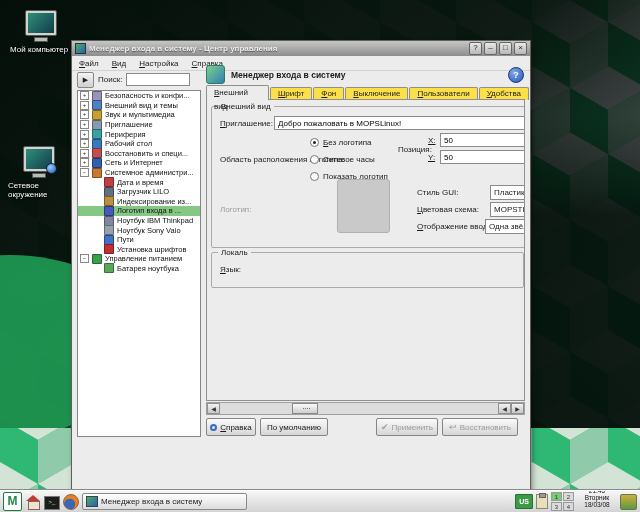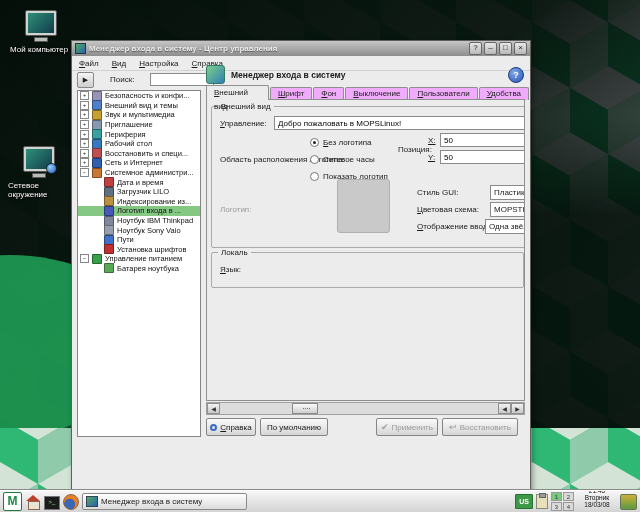--- a/index.html
+++ b/index.html
@@ -29,21 +29,21 @@
   .tb-btns{display:flex;gap:2px}
   .wbtn{width:11px;height:11px;background:linear-gradient(#e8e8e8,#b8b8b8);border:1px solid #666;
         font-size:8px;line-height:9px;text-align:center;color:#222;border-radius:2px}
   .wbtn-help::before{content:"?"} .wbtn-min::before{content:"–"}
   .wbtn-max::before{content:"□"} .wbtn-close::before{content:"×"}
   .menubar{position:absolute;left:0;top:15px;width:100%;height:15px;display:flex;gap:13px;
            align-items:center;padding:0 7px;box-sizing:border-box;border-bottom:1px solid #d2d2d2}
   .menu-item{display:inline-block}
   .u1::first-letter{text-decoration:underline}
   
-  .search-row{position:absolute;left:5px;top:31px;height:15px;display:flex;align-items:center;gap:16px}
+  .search-row{position:absolute;left:5px;top:31px;height:15px;display:flex;align-items:center;gap:4px}
   .tool-btn{width:15px;height:14px;background:linear-gradient(#f4f4f4,#cfcfcf);border:1px solid #888;
             border-radius:2px;text-align:center;font-size:7px;line-height:13px;color:#222}
   .search-input{width:64px;height:13px;border:1px solid #8a8a8a;background:#fff;font-size:8px;
                 font-family:"Liberation Sans",sans-serif;padding:0 2px;box-sizing:border-box}
   
   .tree{position:absolute;left:5px;top:49px;width:124px;height:347px;background:#fff;
         border:1px solid #858585;overflow:hidden;box-sizing:border-box}
   .trow{height:9.6px;display:flex;align-items:center;white-space:nowrap;font-size:7.5px;
         padding-left:2px;color:#111}
   .trow .exp{width:7px;height:7px;border:1px solid #888;background:#fff;font-size:6px;line-height:6px;
@@ -55,21 +55,21 @@
   .trow .tlbl{overflow:hidden}
   
   .hdr{position:absolute;left:134px;top:22px;width:318px;height:23px;display:flex;align-items:center}
   .hdr-icon{width:17px;height:17px;border-radius:3px;margin-right:6px;
             background:linear-gradient(135deg,#7dd08a,#2f7fb5);border:1px solid #376}
   .hdr-title{font-weight:bold;font-size:8.5px;flex:1}
   .help-round{width:14px;height:14px;border-radius:50%;background:radial-gradient(circle at 35% 30%,#7fa8e8,#2a55b5);
               color:#fff;font-size:9px;font-weight:bold;text-align:center;line-height:14px;border:1px solid #1c3a7a}
   
   .tabs{position:absolute;left:134px;top:45px;height:14px;display:flex;align-items:flex-end}
-  .tab{height:12px;line-height:12px;padding:0 7px;background:#f0abfc;border:1px solid #8f8f8f;
+  .tab{height:12px;line-height:12px;padding:0 7px;background:#fde047;border:1px solid #8f8f8f;
        border-bottom:none;border-radius:2px 2px 0 0;margin-right:1px;color:#222}
   .tab.active{height:14px;line-height:14px;background:#ececec;position:relative;z-index:3;font-weight:normal}
   .tabpage{position:absolute;left:134px;top:58px;width:319px;height:302px;background:#ececec;
            border:1px solid #8f8f8f;overflow:hidden;box-sizing:border-box;z-index:2}
   .grp{position:absolute;border:1px solid #aaa;border-radius:2px}
   .grp .legend{position:absolute;top:-5px;left:6px;background:#ececec;padding:0 3px}
   .field{position:absolute;height:14px;border:1px solid #8a8a8a;background:#fff;font-size:8px;
          font-family:"Liberation Sans",sans-serif;padding:0 3px;box-sizing:border-box}
   .combo{position:absolute;height:15px;border:1px solid #8a8a8a;background:#fff;box-sizing:border-box;
          display:flex;align-items:center}
@@ -329,21 +329,21 @@
     <div class="tab u1">Фон</div>
     <div class="tab u1">Выключение</div>
     <div class="tab u1">Пользователи</div>
     <div class="tab u1">Удобства</div>
   </div>
 
   <div class="tabpage">
     <div class="grp" style="left:4px;top:6px;width:440px;height:140px">
       <div class="legend">Внешний вид</div>
 
-      <span class="lab u1" style="left:8px;top:12px">Управление:</span>
+      <span class="lab u1" style="left:8px;top:12px">Приглашение:</span>
       <input class="field" style="left: 62px; top: 9px; width: 400px;" value="Добро пожаловать в MOPSLinux!">
 
       <span class="radio on" style="left:98px;top:31px"></span>
       <span class="lab u1" style="left:111px;top:31px">Без логотипа</span>
 
       <span class="lab" style="left:8px;top:48px">Область расположения логотипа:</span>
       <span class="radio" style="left:98px;top:48px"></span>
       <span class="lab" style="left:111px;top:48px">Сетевое часы</span>
 
       <span class="radio" style="left:98px;top:65px"></span>

